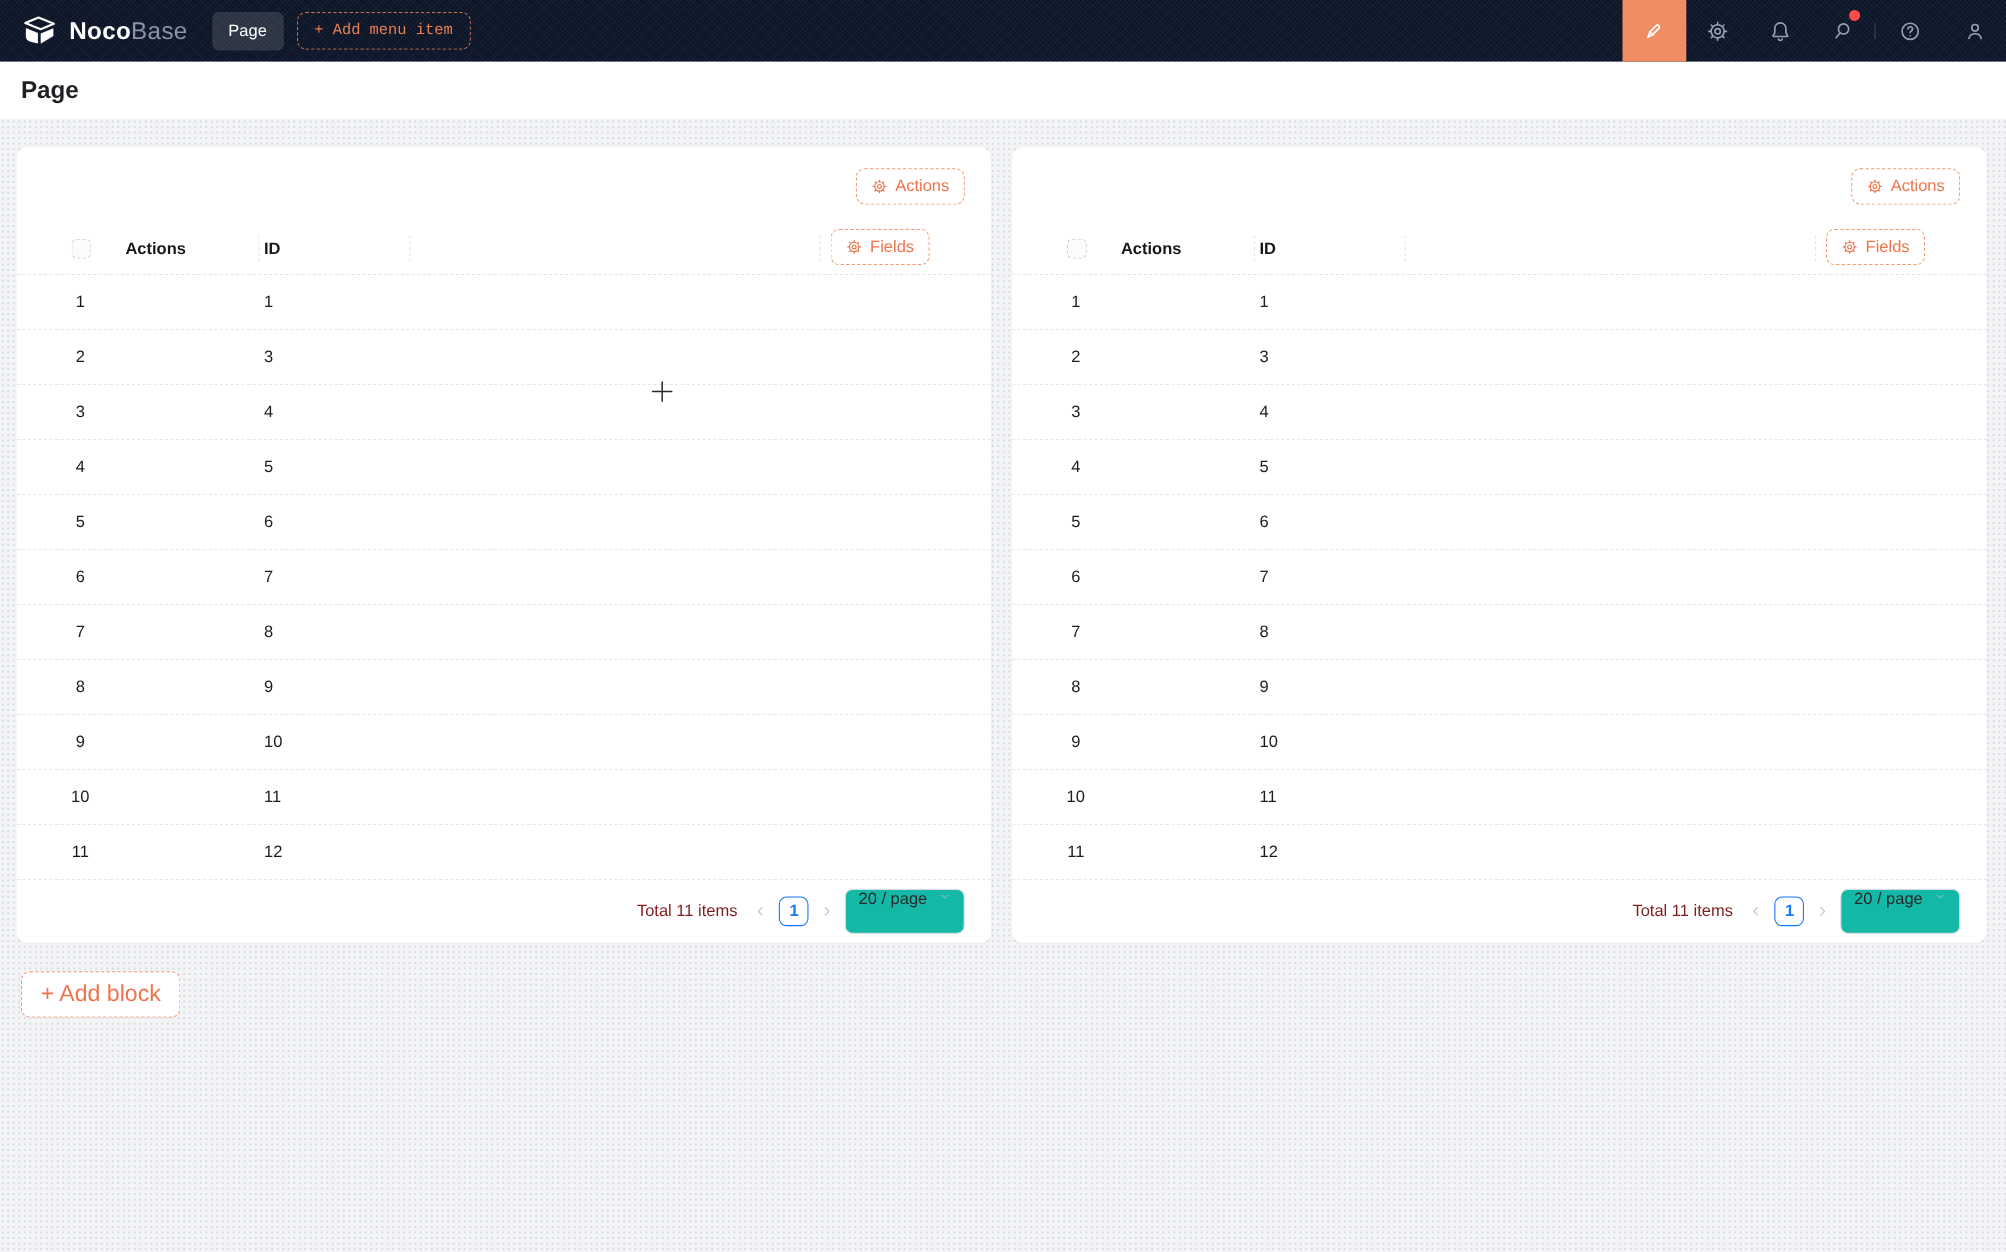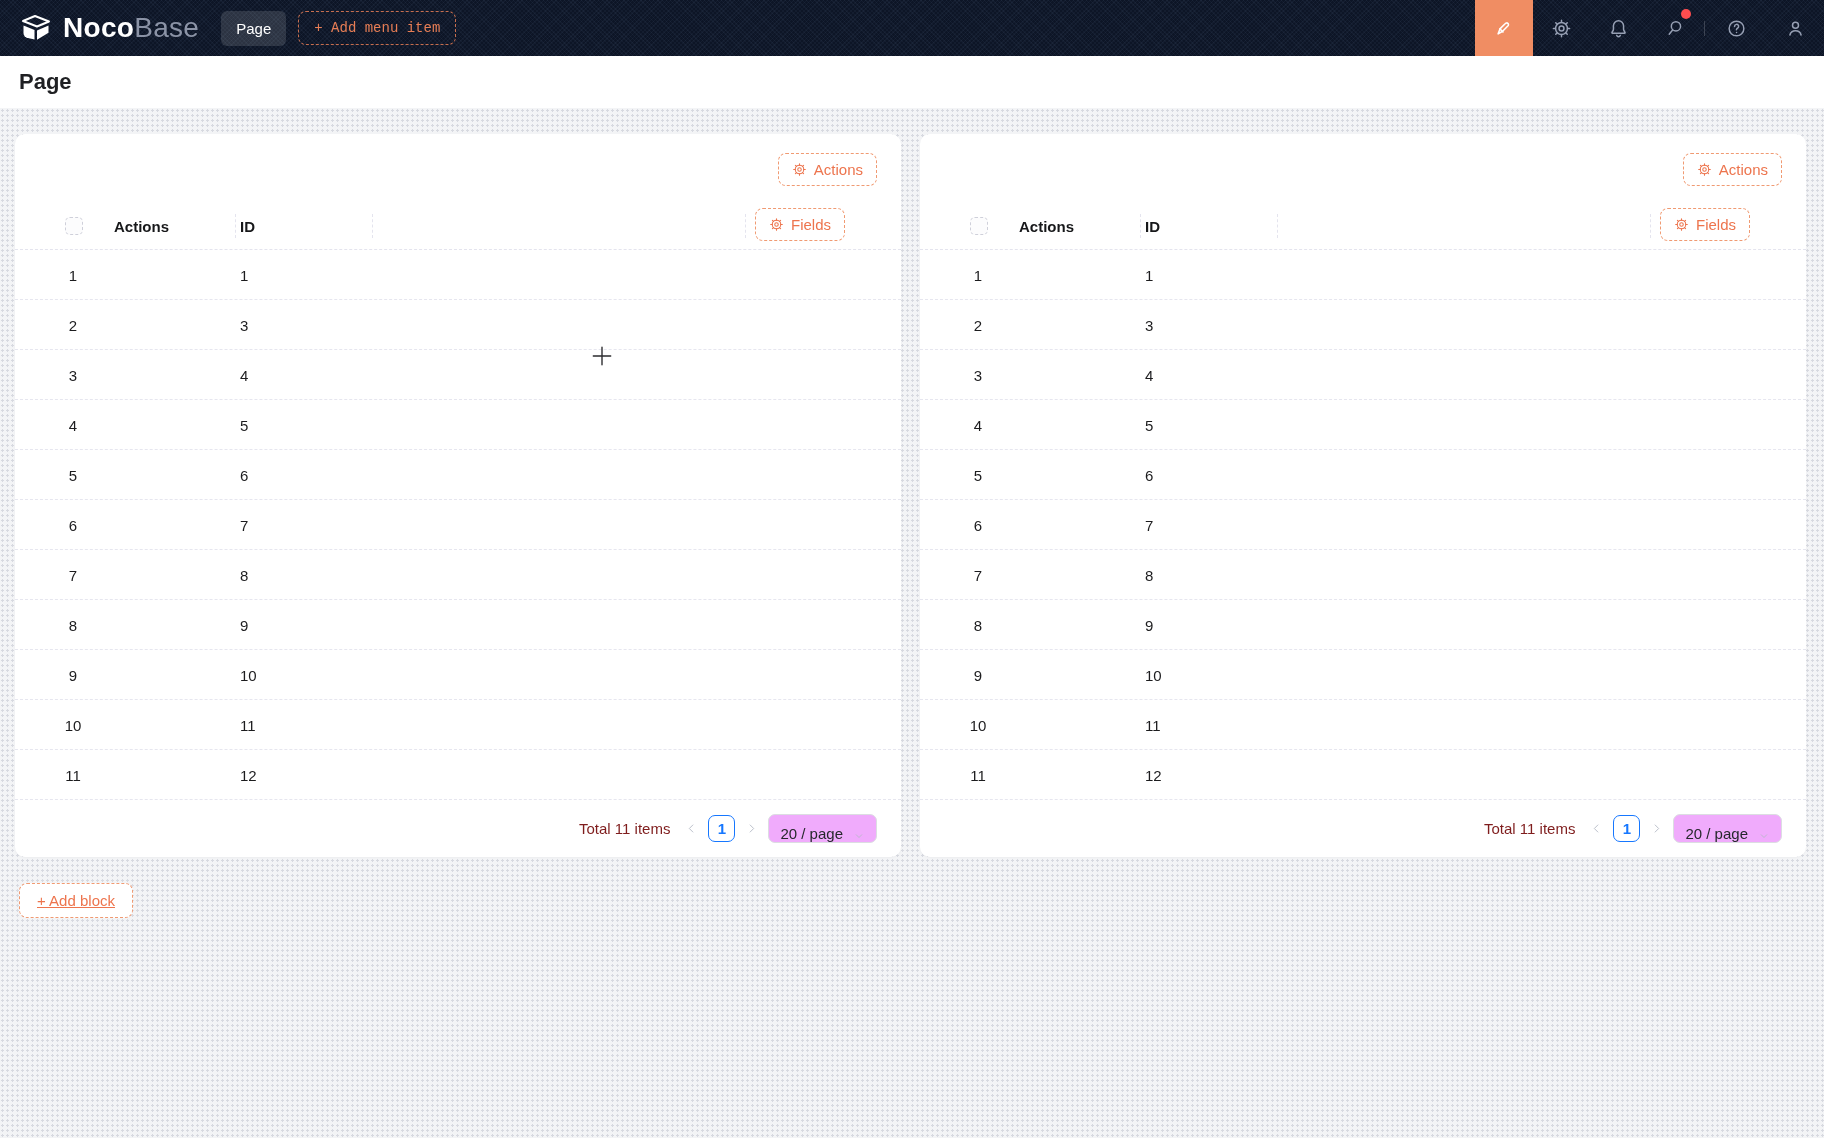--- a/index.html
+++ b/index.html
@@ -12,21 +12,21 @@
 
   
   .topnav {
     position:relative; height:56px; display:flex; align-items:center;
     background:
       repeating-linear-gradient(45deg, rgba(110,135,170,.07) 0 1px, transparent 1px 3px),
       repeating-linear-gradient(135deg, rgba(110,135,170,.07) 0 1px, transparent 1px 3px),
       #0d1526;
   }
   .logo { display:flex; align-items:center; gap:9px; margin-left:20px; }
-  .brand { font-size:28px; font-weight:700; color:#ffffff; letter-spacing:.3px; white-space:nowrap; }
+  .brand { font-size:22px; font-weight:700; color:#ffffff; letter-spacing:.3px; white-space:nowrap; }
   .brand .light { font-weight:400; color:#8b93a6; }
   .nav-tab {
     margin-left:22px; background:rgba(255,255,255,.13); color:#fff;
     font-size:15px; padding:9px 15px; border-radius:6px; cursor:pointer; white-space:nowrap;
   }
   .add-menu-btn {
     margin-left:12px; background:transparent; color:#e87e55;
     border:1px dashed rgba(232,126,85,.85); border-radius:8px;
     padding:8px 15px; font-size:14px; font-family:Liberation Mono, monospace; cursor:pointer; white-space:nowrap;
   }
@@ -100,32 +100,32 @@
   }
   .total-label { font-size:15px; color:#7f1d1d; margin-right:5px; }
   .pg-chev { color:#b6bbc6; display:flex; align-items:center; cursor:pointer; }
   .page-box {
     min-width:27px; height:27px; padding:0 4px;
     border:1.5px solid #1677ff; border-radius:7px; background:#fff;
     color:#1677ff; font-size:15px; font-weight:600;
     display:flex; align-items:center; justify-content:center; cursor:pointer;
   }
   .page-size-select {
-    height:29px; border:1px solid #dcdde2; border-radius:7px; background:#f0abfc;
-    display:flex; align-items:flex-end; gap:10px; padding:0 11px;
+    height:41px; border:1px solid #dcdde2; border-radius:7px; background:#14b8a6;
+    display:flex; align-items:flex-start; gap:10px; padding:0 11px;
     font-size:15px; color:#26282c; cursor:pointer;
   }
   .page-size-select .caret { color:#b6bbc6; }
 
   .plus-cursor { position:absolute; left:576px; top:211px; color:#2b2b2e; }
 
   .add-block-btn {
     position:absolute; left:19px; top:775px;
     border:1px dashed #f09a72; color:#ed744d; background:#fff;
-    border-radius:8px; padding:8px 17px; font-size:15px; font-family:inherit; cursor:pointer;text-decoration:underline;
+    border-radius:8px; padding:8px 17px; font-size:21px; font-family:inherit; cursor:pointer;
   }
 </style>
 </head>
 <body>
 
 <svg width="0" height="0" style="position:absolute" aria-hidden="true">
   <defs>
     <g id="i-gear">
       <circle cx="12" cy="12" r="2.8"></circle>
       <circle cx="12" cy="12" r="6.8"></circle>

